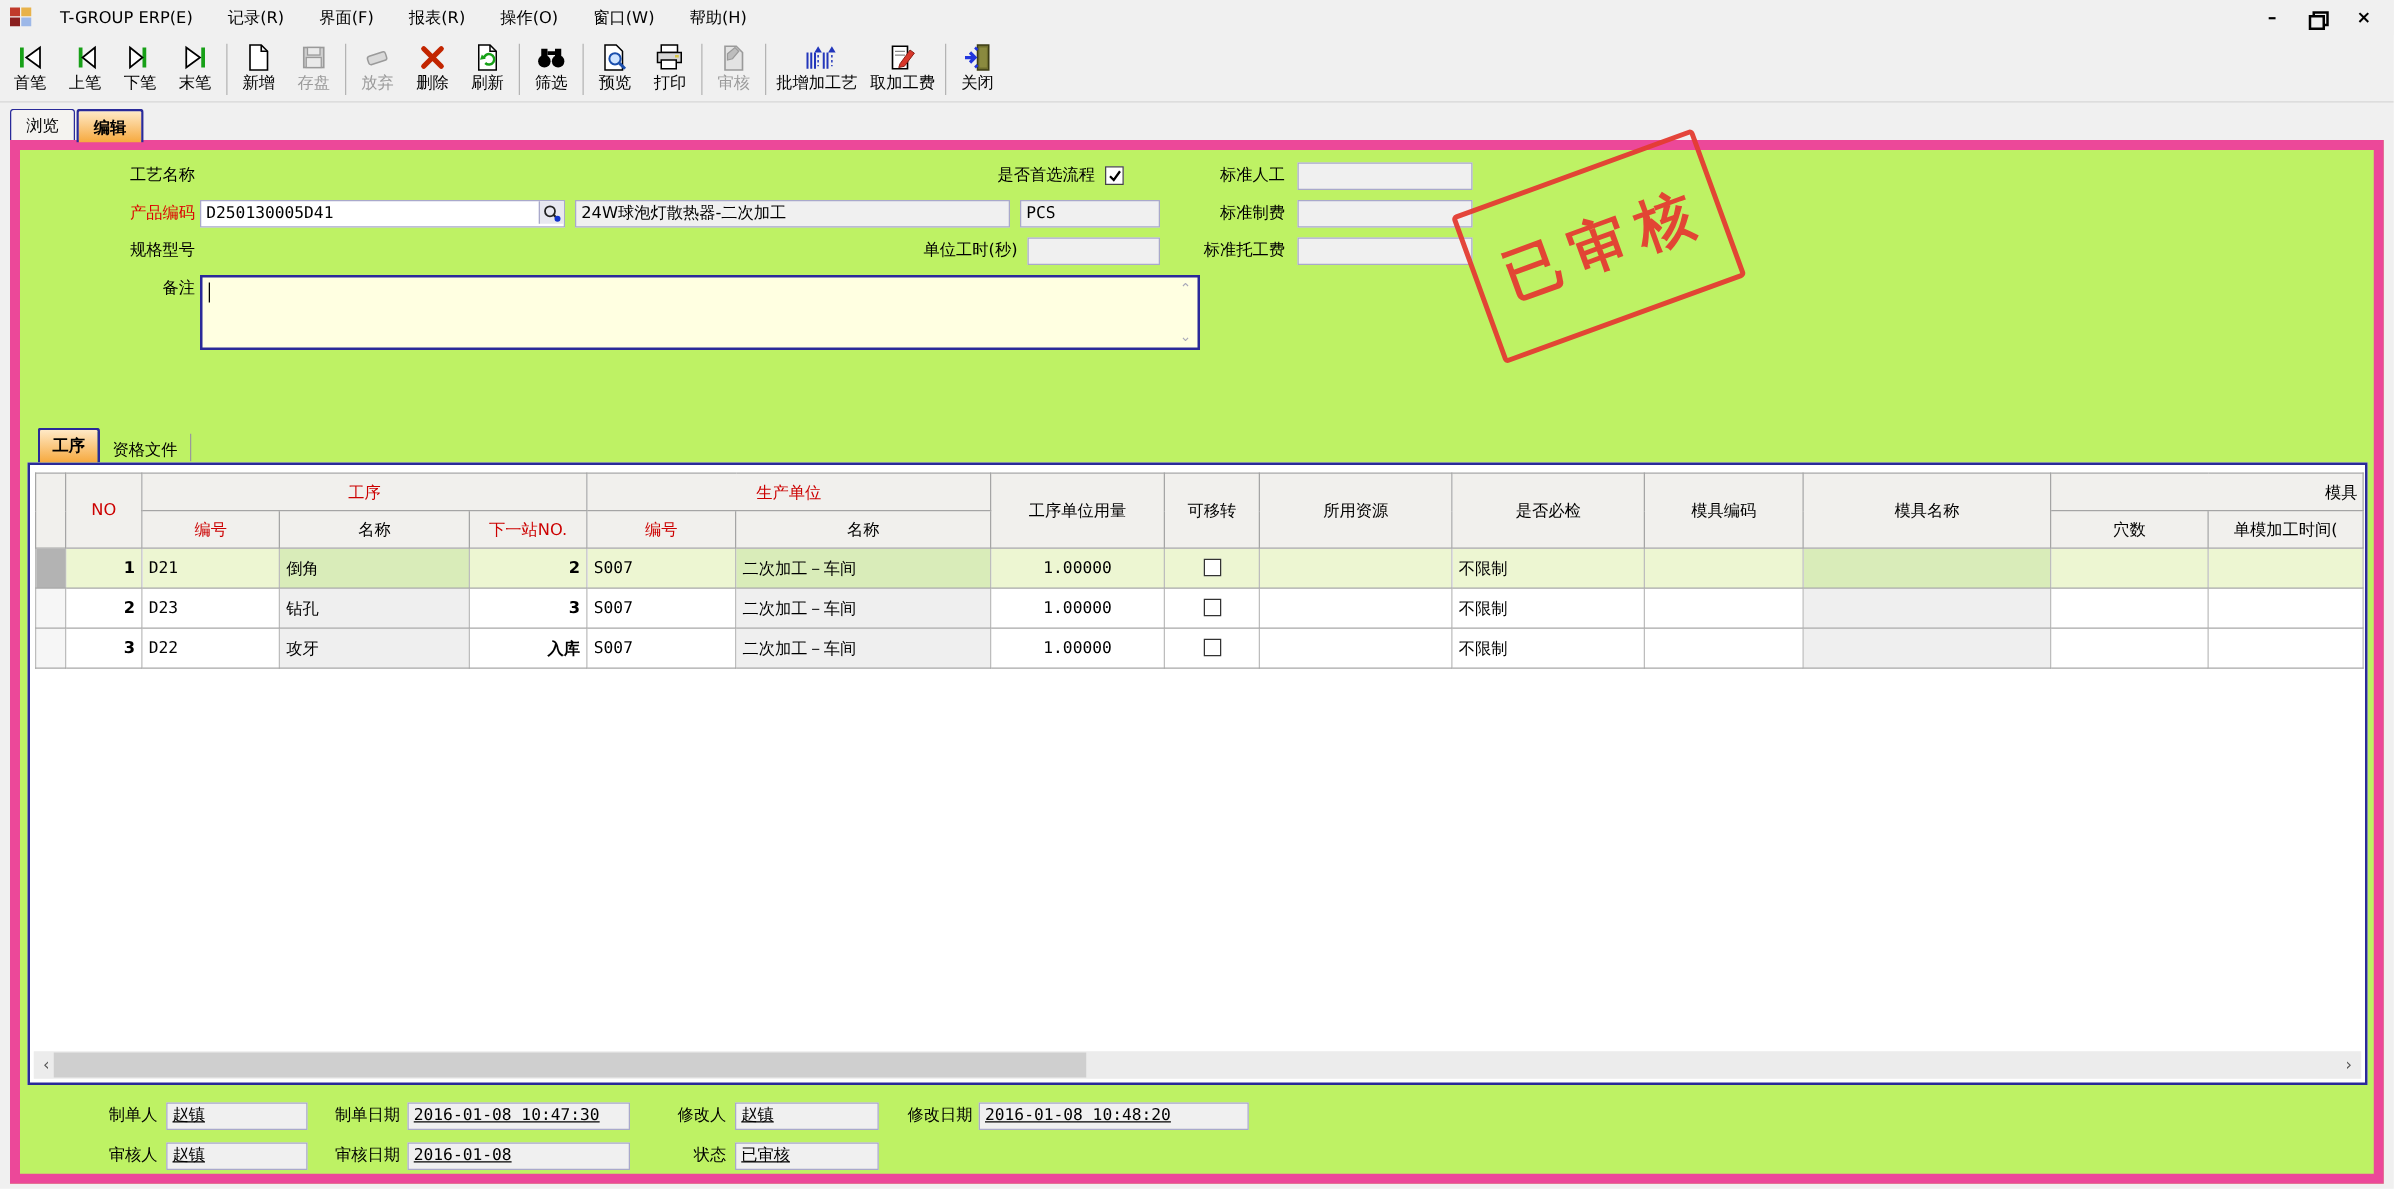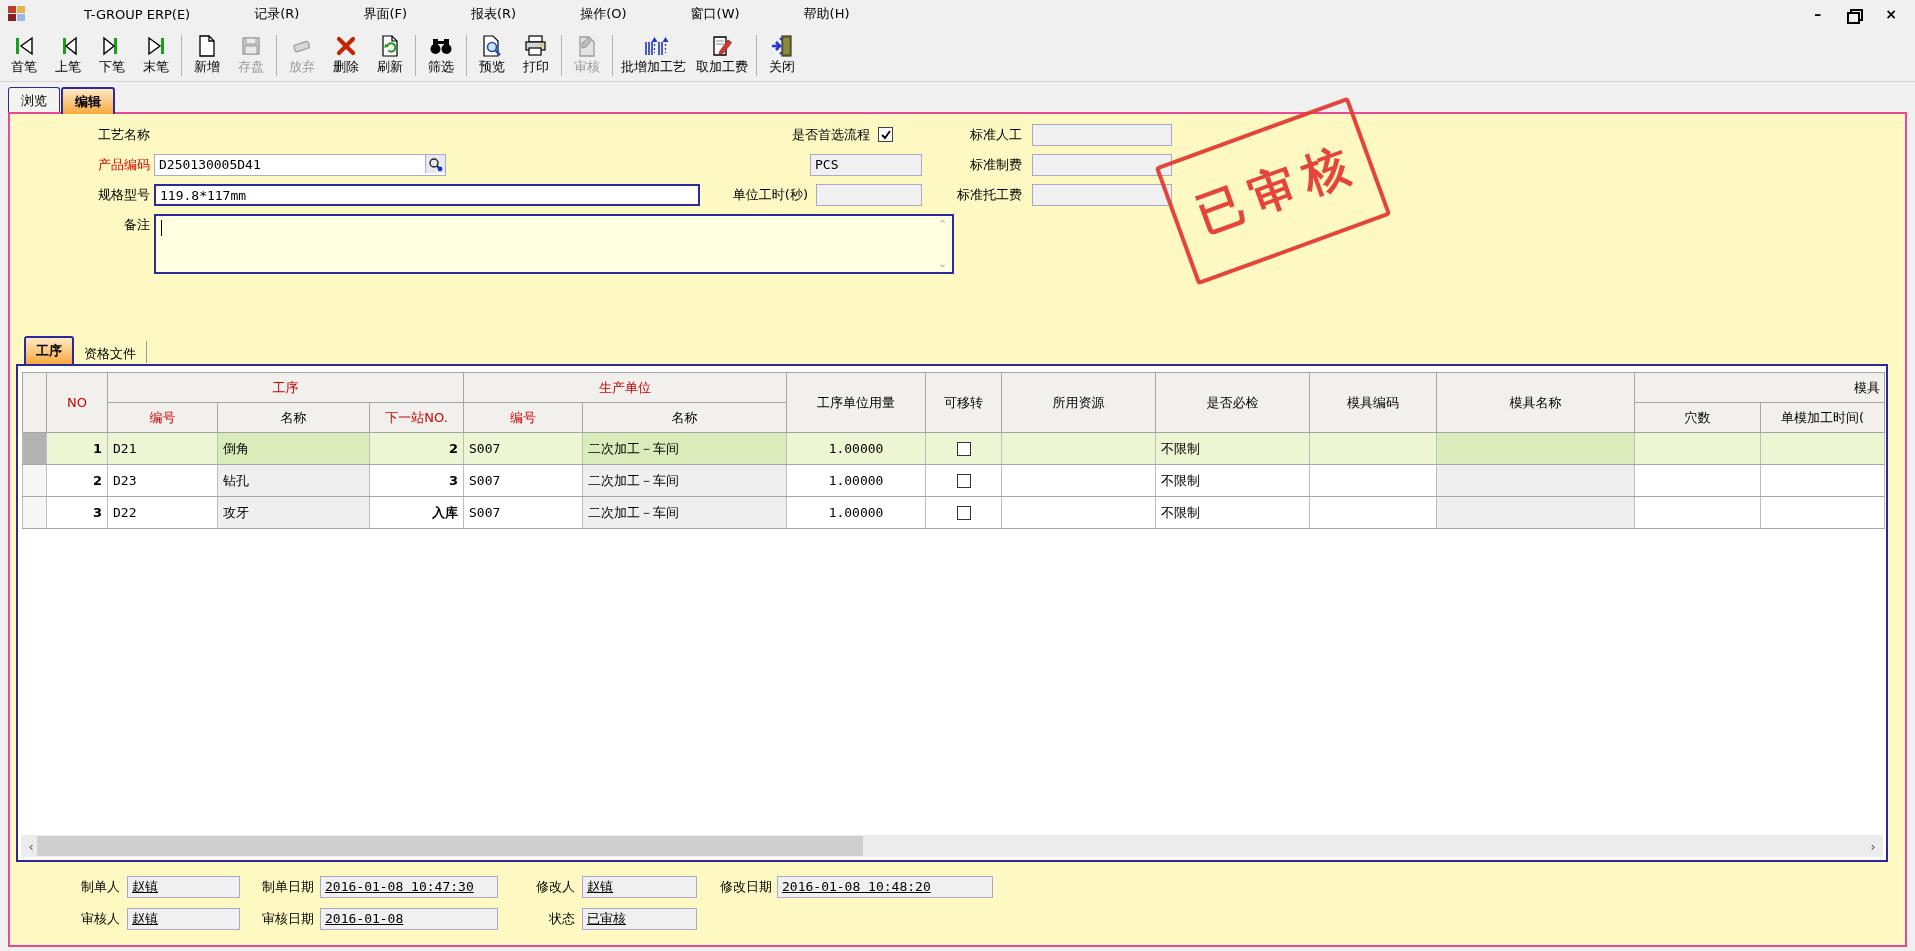--- a/index.html
+++ b/index.html
@@ -6,21 +6,21 @@
   html,body { width:1915px; height:951px; }
   body {
     position:relative; overflow:hidden;
     background:#f0f0f0; color:#000;
     font-family:"DejaVu Sans","Liberation Sans",sans-serif;
     font-size:13px;
   }
   .mono { font-family:"DejaVu Sans Mono","Liberation Mono",monospace; }
 
   
-  .menubar { position:absolute; left:0; top:0; right:0; height:28px; display:flex; align-items:center; padding-left:6px; background:#f0f0f0;gap:36px; }
+  .menubar { position:absolute; left:0; top:0; right:0; height:28px; display:flex; align-items:center; padding-left:6px; background:#f0f0f0; }
   .applogo { width:18px; height:16px; margin:0 8px 0 2px; position:relative; }
   .applogo i { position:absolute; display:block; }
   .menu-item { padding:5px 14px; cursor:default; white-space:nowrap; }
   .win-controls { margin-left:auto; display:flex; gap:26px; padding-right:18px; font-weight:bold; font-size:14px; align-items:center; }
   .restore-glyph { width:12px; height:11px; position:relative; display:inline-block; }
   .restore-glyph::before { content:""; position:absolute; left:3px; top:0; width:9px; height:8px; border:2px solid #000; }
   .restore-glyph::after { content:""; position:absolute; left:0; top:3px; width:9px; height:8px; border:2px solid #000; background:#f0f0f0; }
 
   
   .toolbar { position:absolute; left:0; top:28px; right:0; height:54px; display:flex; align-items:stretch; padding:2px 2px 0 2px; border-bottom:1px solid #d6d6d6; }
@@ -29,21 +29,21 @@
   .tbtn .tlabel { font-size:13px; line-height:15px; }
   .tbtn.disabled .tlabel { color:#9b9b9b; }
   .tsep { width:1px; background:#b4b4b4; margin:5px 3px; }
 
   
   .tabstrip { position:absolute; left:8px; top:87px; height:27px; display:flex; z-index:5; }
   .tab { border:1px solid #2a2a99; border-bottom:none; border-radius:3px 3px 0 0; padding:4px 12px 0 12px; background:#f4f3f0; margin-right:1px; height:25px; }
   .tab.active { background:linear-gradient(#ffe9c6,#f6a93e); font-weight:bold; height:27px; border-width:2px 2px 0 2px; padding-top:4px; }
 
   
-  .mainpanel { position:absolute; left:8px; top:112px; width:1899px; height:835px; border:2px solid #ec4899; background:#fef9c3; }
+  .mainpanel { position:absolute; left:8px; top:112px; width:1899px; height:835px; border:8px solid #ec4899; background:#bef264; }
 
   .lbl { position:absolute; height:22px; line-height:22px; text-align:right; white-space:nowrap; }
   .lbl.red { color:#dd0000; }
   .inp, .fld { position:absolute; height:22px; line-height:20px; padding:0 4px; }
   .inp { background:#fff; border:1px solid #a9a9cb; }
   .inp.navy { border:2px solid #2a2a99; }
   .fld { background:#f0f0f0; border:1px solid #a9a9cb; }
   .lookup-btn { position:absolute; right:1px; top:1px; width:20px; height:18px; background:#e8e8f0; border-left:1px solid #a9a9cb; display:flex; align-items:center; justify-content:center; }
 
   .cb { position:absolute; width:15px; height:15px; background:#fff; border:1px solid #444; display:flex; align-items:center; justify-content:center; }
@@ -315,26 +315,26 @@
 
   <span class="lbl red" style="left:30px;top:40px;width:110px;">产品编码</span>
   <span class="inp mono" style="left:144px;top:40px;width:292px;">D250130005D41</span>
   <span class="lookup-btn" style="left:415px;top:41px;right:auto;">
     <svg width="15" height="15">
         <circle cx="6" cy="6" r="4" fill="none" stroke="#222" stroke-width="1.4"></circle>
         <line x1="9" y1="9" x2="13" y2="13" stroke="#222" stroke-width="1.8"></line>
         <circle cx="12" cy="12" r="2.4" fill="#1133cc"></circle>
       </svg>
   </span>
+  <span class="fld" style="left:444px;top:40px;width:348px;">24W球泡灯散热器-二次加工</span>
   <span class="fld mono" style="left:800px;top:40px;width:112px;">PCS</span>
   <span class="lbl" style="left:930px;top:40px;width:82px;">标准制费</span>
   <span class="fld" style="left:1022px;top:40px;width:140px;"></span>
 
   <span class="lbl" style="left:30px;top:70px;width:110px;">规格型号</span>
-  <span class="inp mono navy" style="left:144px;top:70px;width:546px;">119.8*117mm</span>
   <span class="lbl" style="left:688px;top:70px;width:110px;">单位工时(秒)</span>
   <span class="fld" style="left:806px;top:70px;width:106px;"></span>
   <span class="lbl" style="left:918px;top:70px;width:94px;">标准托工费</span>
   <span class="fld" style="left:1022px;top:70px;width:140px;"></span>
 
   <span class="lbl" style="left:30px;top:100px;width:110px;">备注</span>
   <div class="remark" style="left:144px;top:100px;width:800px;height:60px;">
     <span class="caret"></span>
     <span></span>
     <span class="vscroll-arrows">

